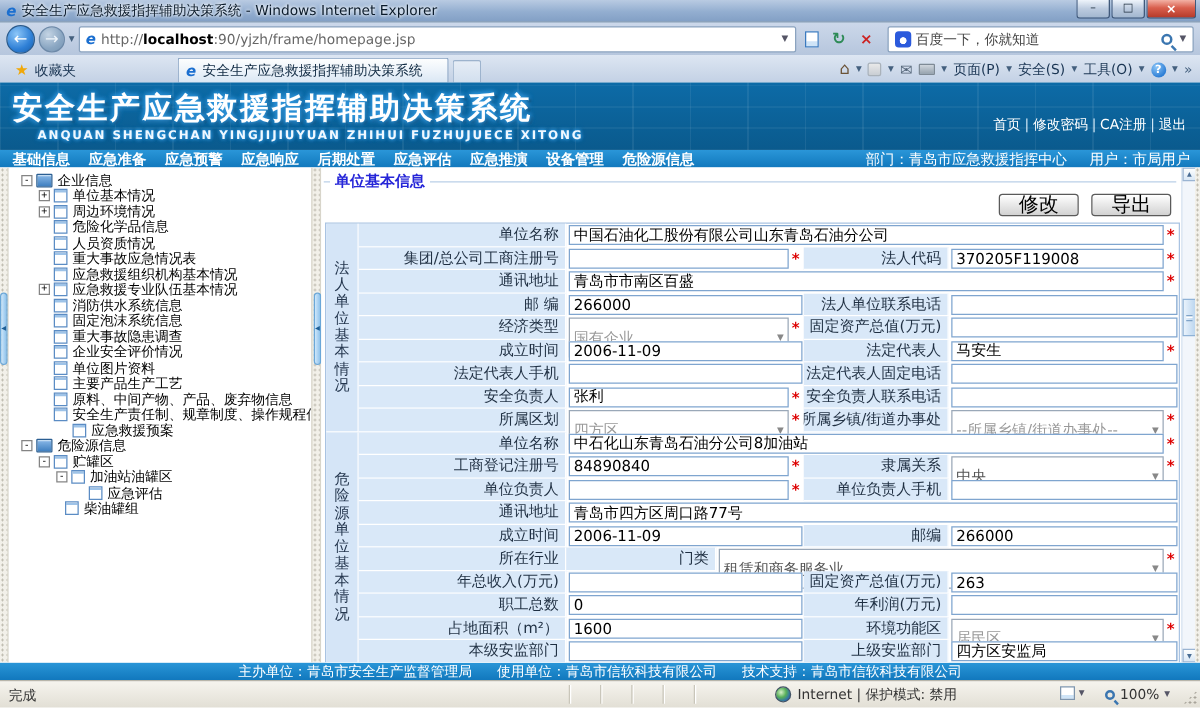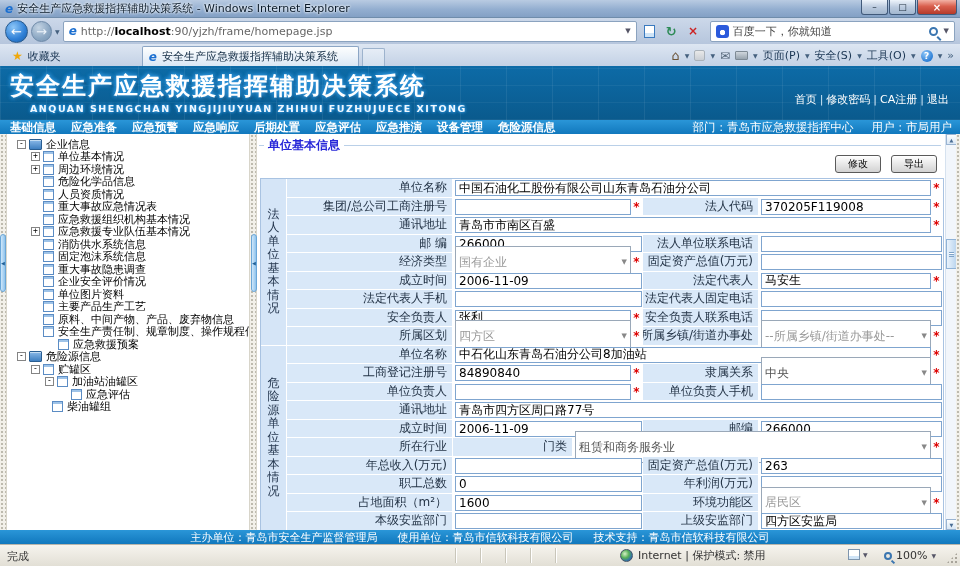--- a/index.html
+++ b/index.html
@@ -88,32 +88,32 @@
   .ticon{flex:none;margin-right:4px;}
   .ico-folder{width:13px;height:11px;background:linear-gradient(#8ab9e8,#3f7fc0);border:1px solid #2a5e92;border-radius:1px;box-shadow:inset 0 1px 0 #c3dcf2;}
   .ico-doc{width:11px;height:11px;background:#fff;border:1px solid #5b8cc4;box-shadow:inset 0 2px 0 #9ec3e8;}
   .tlabel{overflow:hidden;}
 
   
   .main{position:absolute;left:257px;top:0;width:688px;height:100%;background:#fff;overflow:hidden;}
   .legend{position:absolute;top:3px;left:7px;font-size:12px;font-weight:bold;color:#2626d8;background:#fff;padding:0 4px;z-index:2;}
   .fsline{position:absolute;top:11px;left:2px;right:4px;border-top:1px solid #bad0e8;}
   .btnrow{position:absolute;top:21px;right:8px;display:flex;gap:10px;z-index:2;}
-  .gbtn{width:46px;height:18px;font-size:10px;color:#000;border:1px solid #5a5a5a;border-radius:3px;background:linear-gradient(#ffffff,#eaeaea 45%,#d2d2d2);box-shadow:inset 0 1px 0 #fff;display:flex;align-items:center;justify-content:center;cursor:pointer;}
+  .gbtn{width:64px;height:18px;font-size:16px;color:#000;border:1px solid #5a5a5a;border-radius:3px;background:linear-gradient(#ffffff,#eaeaea 45%,#d2d2d2);box-shadow:inset 0 1px 0 #fff;display:flex;align-items:center;justify-content:center;cursor:pointer;}
   .ftable{position:absolute;top:44px;left:3px;width:684px;border:1px solid #a9c3e2;background:#fff;}
   .fsection{display:flex;}
   .fband{width:28px;background:#d5e5f7;border-right:1px solid #fff;border-bottom:1px solid #fff;display:flex;align-items:center;justify-content:center;overflow:hidden;}
   .fband span{width:13px;font-size:12px;color:#24364e;word-break:break-all;line-height:13.5px;text-align:center;}
   .frows{flex:1;}
   .frow{display:flex;height:18.5px;align-items:stretch;}
   .flabel{background:#d9e8f8;display:flex;align-items:center;justify-content:flex-end;padding-right:5px;font-size:12px;color:#1f2f42;border-bottom:1px solid #fff;border-right:1px solid #fff;white-space:nowrap;overflow:hidden;}
   .c1{width:166px;flex:none;}
   .c2{width:116px;flex:none;}
   .cin{width:120px;flex:none;}
-  .fwrap{display:flex;align-items:center;padding:1px 1px 1px 2px;}
+  .fwrap{display:flex;align-items:flex-start;padding:1px 1px 1px 2px;}
   .w1{width:190px;flex:none;}
   .w2{width:184px;flex:none;}
   .wfull{width:490px;flex:none;}
   .wflex{flex:1;}
   .fin{flex:1;height:16px;border:1px solid #7fa5cf;font-size:12px;padding:0 3px;color:#000;font-family:"DejaVu Sans","Liberation Sans",sans-serif;min-width:0;background:#fff;}
   .fsel{flex:1;height:32px;border:1px solid #9aa8b8;background:#fff;display:flex;align-items:center;font-size:12px;padding:0 3px;color:#555;min-width:0;overflow:hidden;white-space:nowrap;}
   .fsel.dis{color:#999;}
   .selarrow{margin-left:auto;font-size:7px;color:#888;padding-left:3px;}
   .req{width:11px;color:#dd0000;font-weight:bold;font-size:12px;text-align:center;flex:none;line-height:16px;}
 

